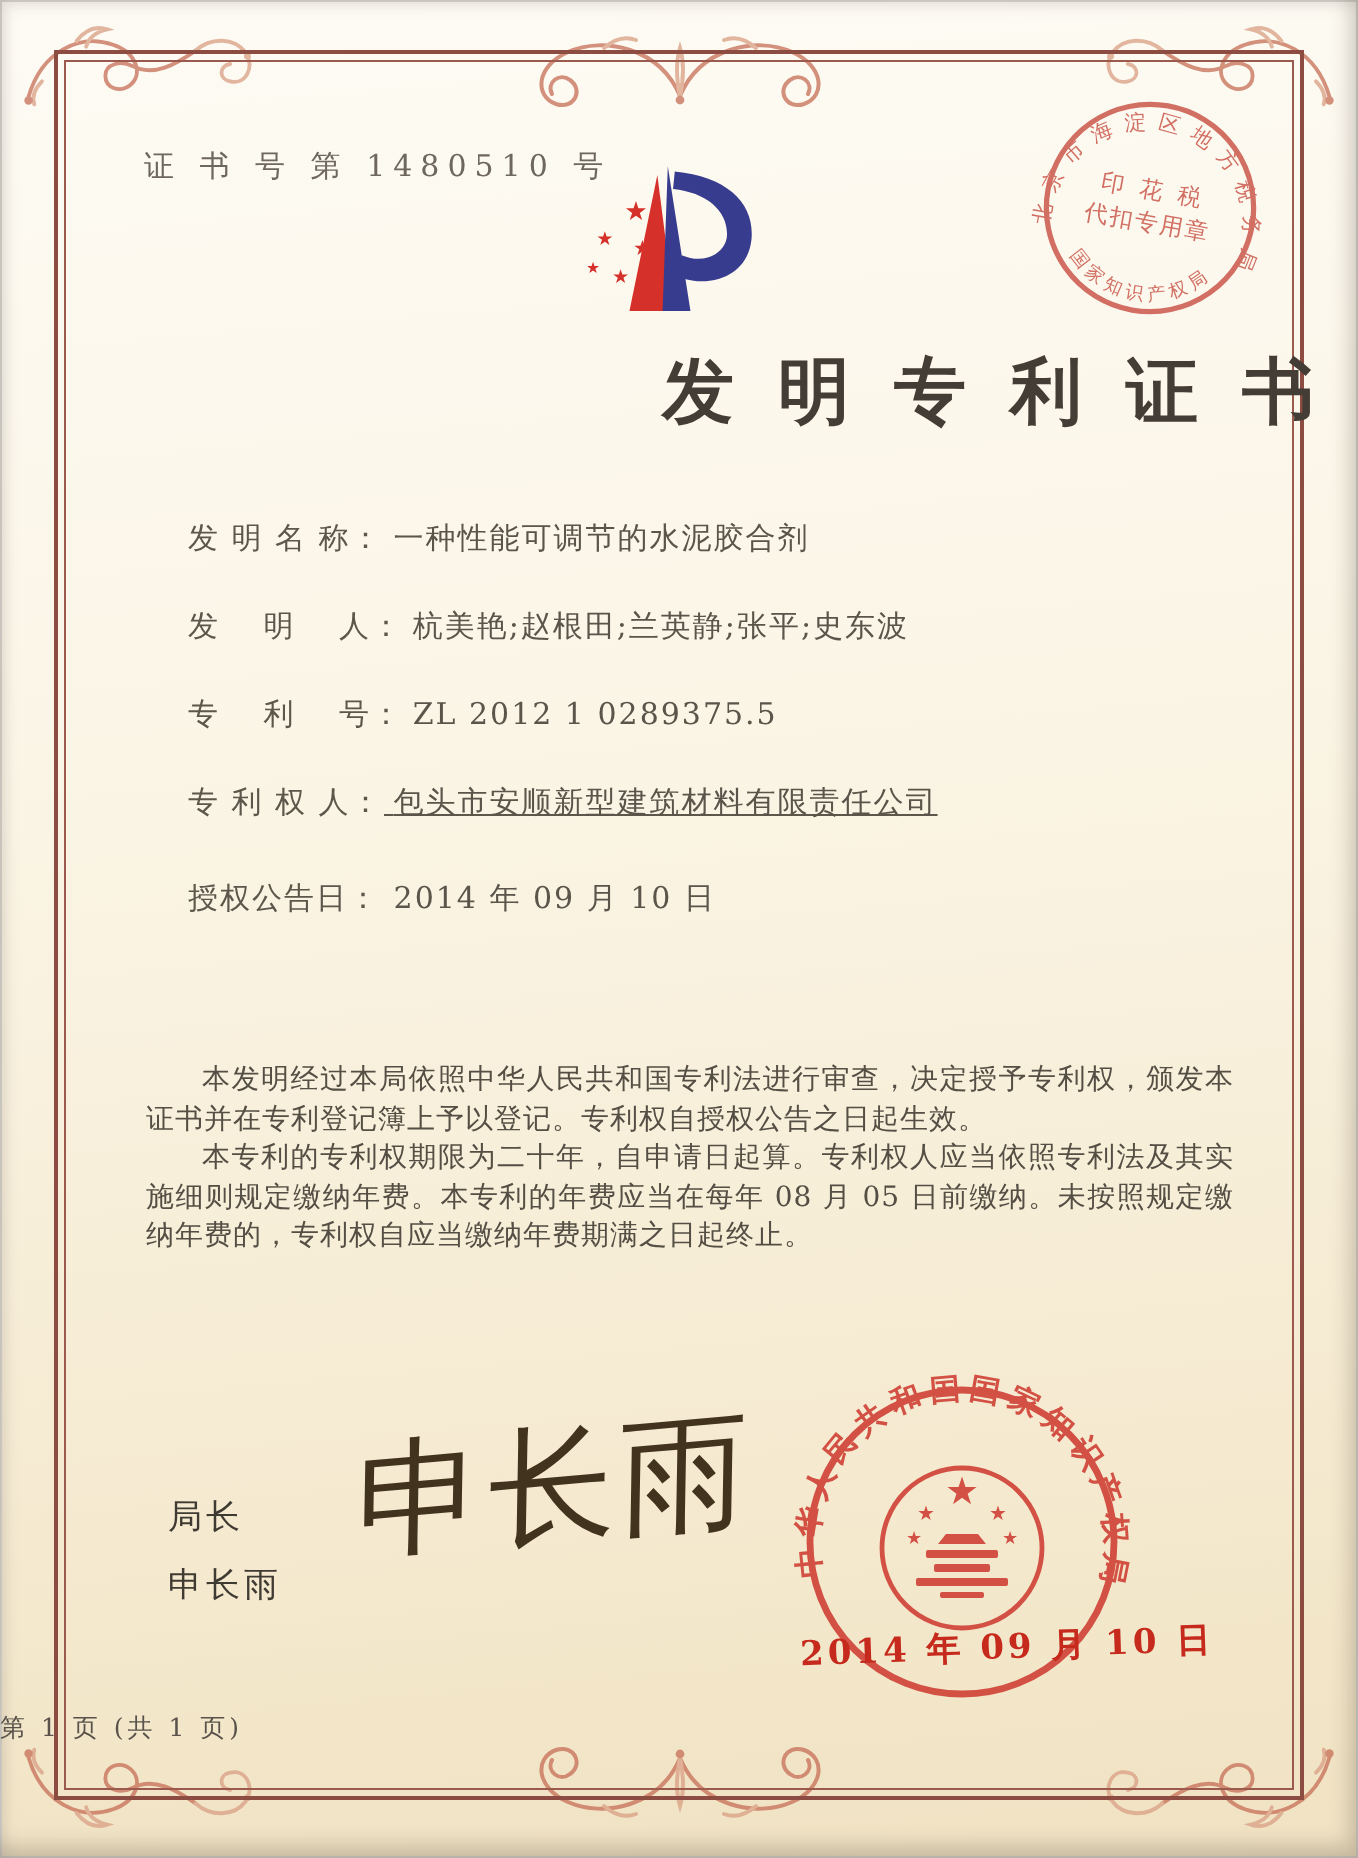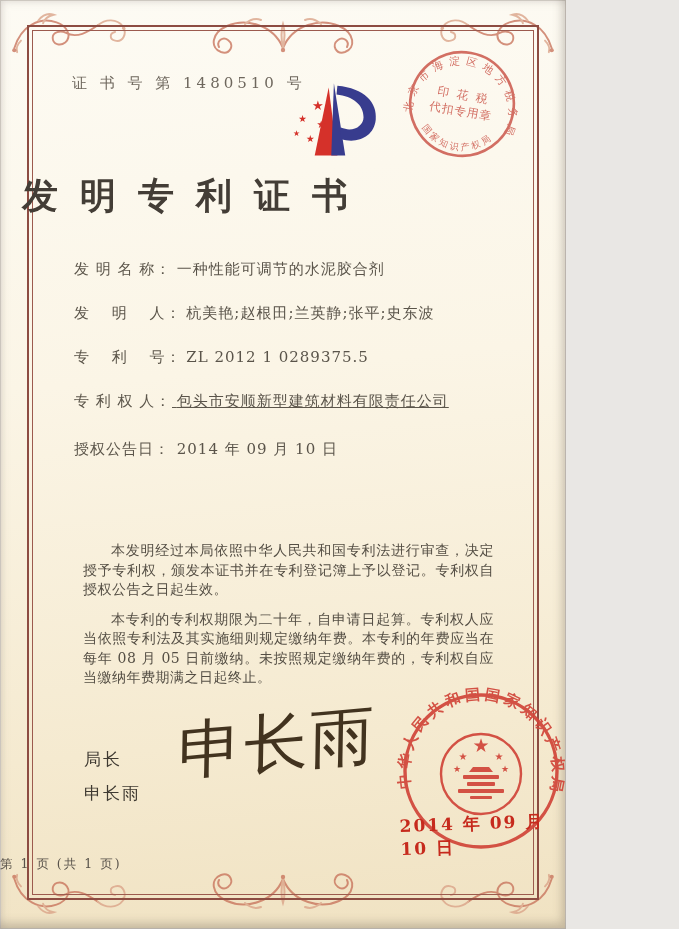--- a/index.html
+++ b/index.html
@@ -1,43 +1,43 @@
 <!DOCTYPE html>
 <html><head>
 <meta charset="utf-8">
 <style>
   html,body{margin:0;padding:0;background:#e9e7e4;}
   .page{
-    position:relative;width:566px;height:929px;overflow:hidden;
+    position:relative;width:679px;height:929px;overflow:hidden;
     background:linear-gradient(175deg,#fdfbf4 0%,#fbf5e6 40%,#f5ead0 78%,#f0e2c2 100%);
     box-shadow:inset -4px -6px 10px rgba(90,80,70,.28), inset 3px 3px 7px rgba(170,165,160,.25), inset 0 0 0 1px #d8d4cc;
     font-family:"DejaVu Serif","Liberation Serif",serif;
   }
   
   .frame-outer{position:absolute;top:25px;left:27px;right:27px;bottom:29px;border:2px solid #8d4c42;pointer-events:none;}
   .frame-inner{position:absolute;top:30px;left:32px;right:32px;bottom:34px;border:1px solid #9c5a4e;pointer-events:none;}
   
   .orn{position:absolute;opacity:.78;}
   .orn.tl{top:8px;left:8px;}
   .orn.tr{top:8px;right:8px;transform:scaleX(-1);}
   .orn.bl{bottom:10px;left:8px;transform:scaleY(-1);}
   .orn.br{bottom:10px;right:8px;transform:scale(-1,-1);}
   .orn.tc{top:14px;left:50%;transform:translateX(-50%);}
   .orn.bc{bottom:16px;left:50%;transform:translateX(-50%) scaleY(-1);}
   .cert-number{position:absolute;top:74px;left:72px;font-size:15px;letter-spacing:4px;color:#6e675d;}
   .logo{position:absolute;top:76px;left:279px;width:122px;height:98px;}
   .tax-seal{position:absolute;top:40px;right:40px;width:128px;height:128px;transform:rotate(10deg);opacity:.88;}
-  .title{position:absolute;top:172px;left:0;width:100%;text-align:left;font-size:36px;font-weight:700;color:#433d36;letter-spacing:22px;text-indent:22px;}
+  .title{position:absolute;top:172px;left:0;width:100%;text-align:right;font-size:36px;font-weight:700;color:#433d36;letter-spacing:22px;text-indent:22px;}
   .fields{position:absolute;top:260px;left:74px;right:66px;font-size:15px;color:#5c564b;}
   .field-row{margin-bottom:25px;white-space:nowrap;}
   .field-row.gap-big{margin-bottom:29px;text-decoration:underline;}
-  .field-label{display:inline-block;min-width:98px;letter-spacing:1px;}
+  .field-label{display:inline-block;min-width:98px;letter-spacing:1px;margin-left:20px;}
   .field-value{letter-spacing:1px;color:#5a544a;}
   .body-text{position:absolute;top:531px;left:73px;right:62px;font-size:14px;line-height:19.5px;color:#544e44;text-align:justify;letter-spacing:.5px;}
-  .body-text p{margin:10px;text-indent:2em;}
+  .body-text p{margin:0;text-indent:2em;}
   .director{position:absolute;left:84px;top:742px;font-size:17px;color:#3f3a32;line-height:2.0;letter-spacing:2px;}
   .signature{position:absolute;left:178px;top:700px;font-size:64px;color:#42331f;transform:rotate(-5deg) skewX(-6deg);letter-spacing:2px;white-space:nowrap;font-weight:400;}
   .sipo-seal{position:absolute;left:396px;top:686px;width:170px;height:170px;opacity:.93;}
   .seal-date{position:absolute;left:400px;top:812px;font-size:17px;font-weight:700;color:#c62a1d;letter-spacing:2px;transform:rotate(-2deg);}
   .footer{position:absolute;bottom:56px;left:0;width:100%;font-size:12.5px;color:#58524a;letter-spacing:2px;}
 </style>
 </head>
 <body>
 
 <div class="page">

